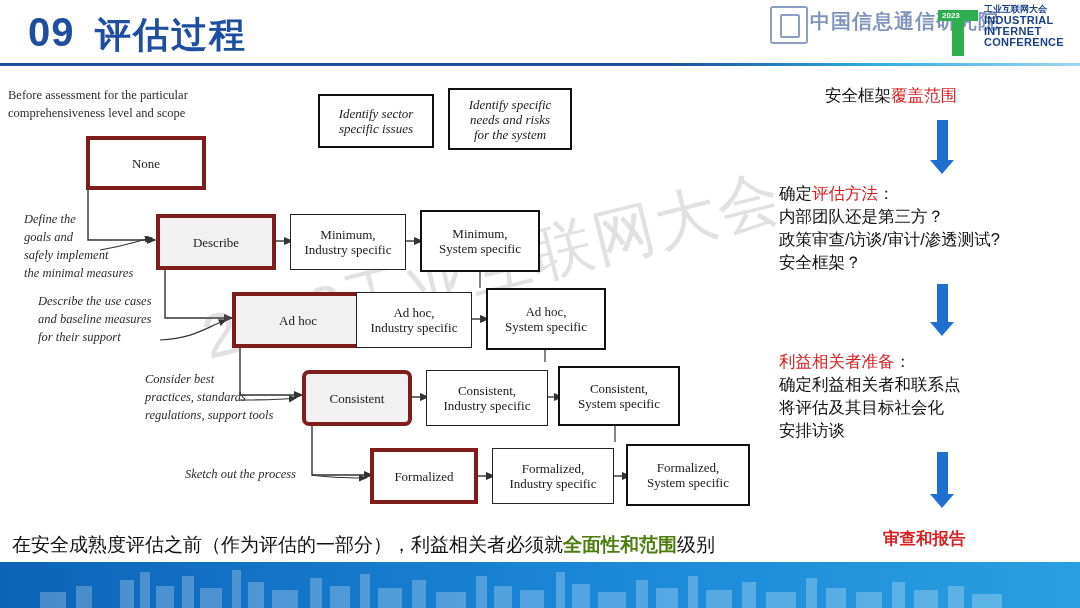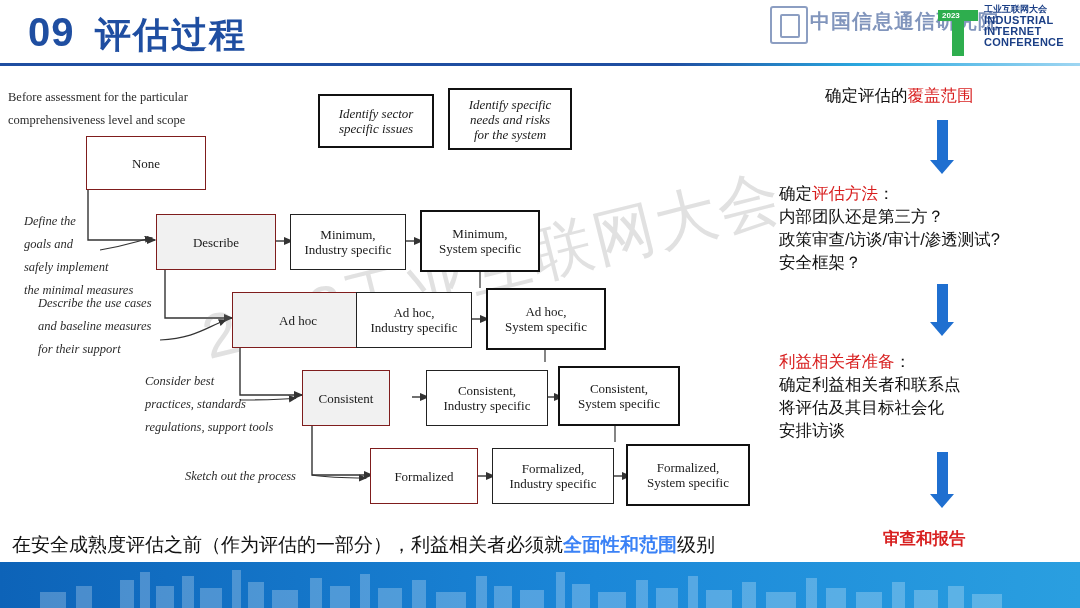--- a/index.html
+++ b/index.html
@@ -62,31 +62,31 @@
   }
   .logo-lines .l0{font-size:9px;color:#1b3f86;font-weight:bold;}
   .logo-lines .l1,.logo-lines .l2,.logo-lines .l3{
     font-size:11px;color:#1b3f86;font-weight:bold;letter-spacing:.3px;
   }
   
   .diagram{
     position:absolute;left:0;top:70px;width:770px;height:460px;
   }
   .node{
-    position:absolute;background:#f1f1f1;border:1px solid #7f1d1d;
+    position:absolute;background:#f1f1f1;border:4px solid #7f1d1d;
     display:flex;align-items:center;justify-content:center;text-align:center;
     font-family:"Liberation Serif", serif;
     font-size:13px;color:#1a1a1a;line-height:15px;padding:2px;
     box-sizing:border-box;
   }
   .node.white{background:#ffffff;}
   .node.bold{border:2.5px solid #111;background:#ffffff;}
   .note{
     position:absolute;font-family:"Liberation Serif", serif;
-    font-style:italic;font-size:12.5px;color:#2b2b2b;line-height:23px;
+    font-style:italic;font-size:12.5px;color:#2b2b2b;line-height:18px;
   }
   svg.lines{position:absolute;left:0;top:0;width:770px;height:460px;}
   
   .watermark{
     position:absolute;left:195px;top:155px;
     font-size:62px;color:rgba(120,120,120,.22);
     transform:rotate(-14deg);white-space:nowrap;font-weight:500;
     letter-spacing:2px;pointer-events:none;
   }
   
@@ -101,21 +101,21 @@
   .arrow .head{
     width:0;height:0;border-left:12px solid transparent;border-right:12px solid transparent;
     border-top:14px solid #1f6fd0;margin:0 auto;
   }
   
   .bottom{
     position:absolute;left:12px;top:530px;width:780px;
     font-size:19px;color:#111;line-height:30px;
     font-family:"Liberation Sans", sans-serif;
   }
-  .bottom .hl{color:#3b82f6;font-weight:bold;}
+  .bottom .hl{color:#4d7c0f;font-weight:bold;}
   
   .footer{
     position:absolute;left:0;bottom:0;width:1080px;height:46px;
     background:linear-gradient(to right,#0d63b8,#1b87d8 55%,#2a9fe0);
     overflow:hidden;
   }
   .skyline{
     position:absolute;left:0;bottom:0;width:1080px;height:46px;
     opacity:.45;
   }
@@ -201,21 +201,21 @@
 
   <div class="node white" style="left:318px;top:24px;width:116px;height:54px;white-space:pre;font-style:italic;border:2px solid #111;">Identify sector
 specific issues</div>
   <div class="node white" style="left:448px;top:18px;width:124px;height:62px;white-space:pre;font-style:italic;border:2px solid #111;">Identify specific
 needs and risks
 for the system</div>
 
   <div class="node white" style="left:86px;top:66px;width:120px;height:54px;">None</div>
   <div class="node" style="left:156px;top:144px;width:120px;height:56px;">Describe</div>
   <div class="node" style="left:232px;top:222px;width:132px;height:56px;">Ad hoc</div>
-  <div class="node" style="left:302px;top:300px;width:88px;height:56px;">Consistent</div>
+  <div class="node" style="left:302px;top:300px;width:110px;height:56px;border-radius:7px;">Consistent</div>
   <div class="node white" style="left:370px;top:378px;width:108px;height:56px;">Formalized</div>
 
   <div class="node white" style="left:290px;top:144px;width:116px;height:56px;white-space:pre;border:1.6px solid #222;">Minimum,
 Industry specific</div>
   <div class="node white" style="left:356px;top:222px;width:116px;height:56px;white-space:pre;border:1.6px solid #222;">Ad hoc,
 Industry specific</div>
   <div class="node white" style="left:426px;top:300px;width:122px;height:56px;white-space:pre;border:1.6px solid #222;">Consistent,
 Industry specific</div>
   <div class="node white" style="left:492px;top:378px;width:122px;height:56px;white-space:pre;border:1.6px solid #222;">Formalized,
 Industry specific</div>
@@ -226,21 +226,21 @@
 System specific</div>
   <div class="node bold" style="left:558px;top:296px;width:122px;height:60px;white-space:pre;">Consistent,
 System specific</div>
   <div class="node bold" style="left:626px;top:374px;width:124px;height:62px;white-space:pre;">Formalized,
 System specific</div>
 </div>
 
 <div class="rcol">
 
   <div class="rtxt" style="left:50px;top:12px;">
-    <span>确定评估的</span><span class="red">覆盖范围</span>
+    <span>安全框架</span><span class="red">覆盖范围</span>
   </div>
 
   <div class="arrow" style="left:155px;top:48px;">
     <div class="shaft" style="height:40px;"></div>
       <div class="head"></div>
   </div>
 
   <div class="rtxt" style="left:4px;top:110px;width:290px;">
     <div>
       <span>确定</span><span class="red">评估方法</span><span>：</span>

